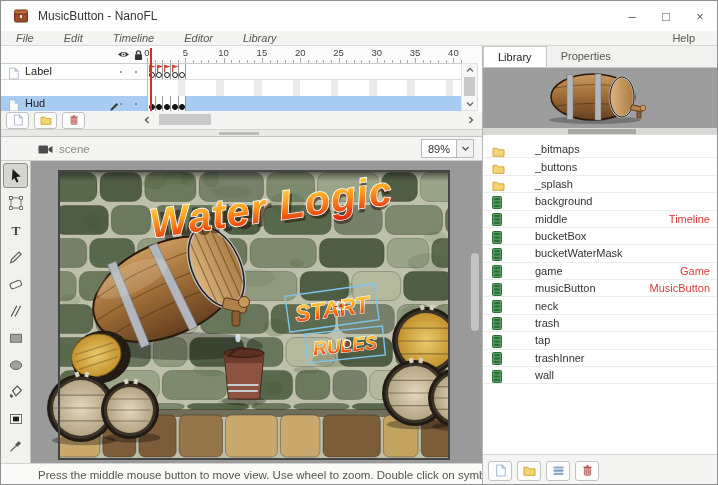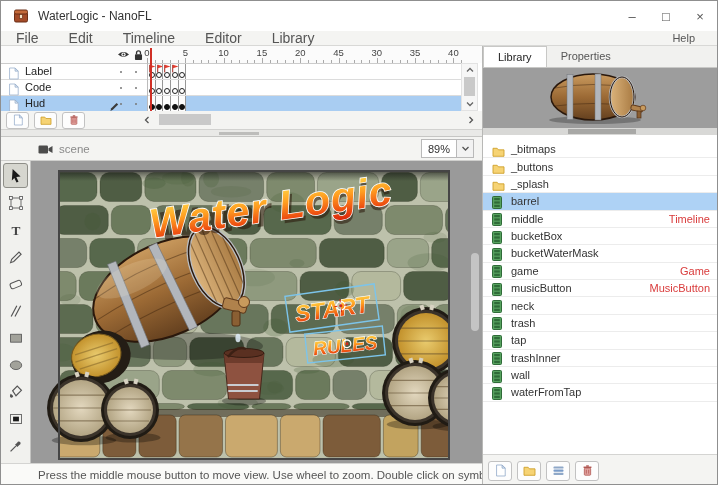--- a/index.html
+++ b/index.html
@@ -10,21 +10,21 @@
 
   
   .titlebar{left:0;top:0;width:100%;height:30px;background:#fff;display:flex;align-items:center;border-bottom:1px solid #e6e6e6;}
   .app-icon{width:16px;height:16px;margin:0 9px 0 12px;}
   .win-title{font-size:12px;color:#333;}
   .win-controls{margin-left:auto;display:flex;height:100%;}
   .win-btn{width:34px;height:100%;display:flex;align-items:center;justify-content:center;
            font-size:13px;color:#555;cursor:default;}
   
   .menubar{left:0;top:30px;width:100%;height:15px;background:#f4f4f2;display:flex;align-items:center;border-bottom:1px solid #d8d8d6;box-sizing:border-box;}
-  .menu-item{font-size:14px;color:#555;padding:0 15px;}
+  .menu-item{font-size:11px;color:#555;padding:0 15px;font-style:italic;}
   .menu-help{margin-left:auto;font-size:11px;color:#555;padding-right:22px;}
 
   
   .tl{left:0;top:45px;width:481px;height:83px;background:#fff;}
   .tl-ruler{position:absolute;left:0;top:0;width:481px;height:17px;background:#fbfbfb;}
   .tl-num{position:absolute;top:1px;width:22px;text-align:center;font-size:9.5px;color:#444;}
   .tl-tick{position:absolute;background:#aaa;width:1px;}
   .hdr-ico{position:absolute;top:3px;}
   .tl-rows{position:absolute;left:0;top:17px;width:460px;height:52px;border-top:1px solid #ccc;box-sizing:border-box;}
   .stripe{position:absolute;top:0;height:48px;background:#ebebeb;}
@@ -75,37 +75,37 @@
   .rtabs{position:absolute;left:0;top:0;width:100%;height:22px;background:#f1f1ef;border-bottom:1px solid #c8c8c6;box-sizing:border-box;display:flex;}
   .rtab{font-size:11px;color:#555;padding:4px 14px 0 14px;height:100%;box-sizing:border-box;}
   .rtab.active{background:#fff;border:1px solid #c8c8c6;border-bottom:none;color:#222;}
   .preview{position:absolute;left:0;top:22px;width:100%;height:60px;background:#9d9d9d;}
   .pscroll{position:absolute;left:0;top:82px;width:100%;height:7px;background:#d8d8d6;}
   .pthumb{position:absolute;left:85px;top:1px;width:68px;height:5px;background:#a8a8a6;}
   .liblist{position:absolute;left:0;top:95px;width:100%;height:313px;overflow:hidden;background:#fff;}
   .lib-row{height:17.38px;display:flex;align-items:center;border-bottom:1px solid #ececec;box-sizing:border-box;}
   .lib-row.sel{background:#aed2f5;}
   .lib-icon{width:13px;height:13px;margin:0 6px 0 9px;flex:0 0 auto;}
-  .lib-name{font-size:11px;color:#333;}
+  .lib-name{font-size:11px;color:#333;margin-left:24px;}
   .lib-linkage{margin-left:auto;margin-right:9px;font-size:11px;color:#d93b3b;}
   .lbar{position:absolute;left:0;top:408px;width:100%;height:32px;background:#f4f4f2;border-top:1px solid #d4d4d2;box-sizing:border-box;display:flex;align-items:center;}
   .lbar .mini-btn{width:22px;height:18px;}
 </style>
 </head>
 <body>
 
 <div class="app">
 
   <div class="abs titlebar">
     <svg class="app-icon" viewBox="0 0 16 16">
       <rect x="1.5" y="4" width="13" height="10" rx="1.5" fill="#a34b28" stroke="#6b2f16"></rect>
       <rect x="1.5" y="2" width="13" height="4" rx="1.5" fill="#c46a3a" stroke="#6b2f16"></rect>
       <rect x="6.5" y="6.5" width="3" height="4" fill="#f3e3c8" stroke="#6b2f16" stroke-width="0.7"></rect>
     </svg>
-    <span class="win-title">WaterLogic - NanoFL</span>
+    <span class="win-title">MusicButton - NanoFL</span>
     <div class="win-controls">
       <div class="win-btn">–</div>
       <div class="win-btn">□</div>
       <div class="win-btn">×</div>
     </div>
   </div>
 
   <div class="abs menubar">
       <span class="menu-item">File</span>
       <span class="menu-item">Edit</span>
@@ -124,21 +124,21 @@
         </svg>
         <svg class="hdr-ico" style="left:132px;" width="11" height="12" viewBox="0 0 14 15">
           <rect x="2.5" y="6.5" width="9" height="7.5" rx="1" fill="#333"></rect>
           <path d="M4.5 6.5 V4.7 a2.5 2.5 0 0 1 5 0 V6.5" fill="none" stroke="#333" stroke-width="1.7"></path>
         </svg>
         <div class="tl-num" style="left:135px">0</div>
         <div class="tl-num" style="left:173.3px">5</div>
         <div class="tl-num" style="left:211.6px">10</div>
         <div class="tl-num" style="left:249.89999999999998px">15</div>
         <div class="tl-num" style="left:288.2px">20</div>
-        <div class="tl-num" style="left:326.5px">45</div>
+        <div class="tl-num" style="left:326.5px">25</div>
         <div class="tl-num" style="left:364.8px">30</div>
         <div class="tl-num" style="left:403.1px">35</div>
         <div class="tl-num" style="left:441.4px">40</div>
         <div class="tl-tick" style="left:146px;top:12px;height:5px"></div>
         <div class="tl-tick" style="left:153.66px;top:14px;height:3px"></div>
         <div class="tl-tick" style="left:161.32px;top:14px;height:3px"></div>
         <div class="tl-tick" style="left:168.98px;top:14px;height:3px"></div>
         <div class="tl-tick" style="left:176.64px;top:14px;height:3px"></div>
         <div class="tl-tick" style="left:184.3px;top:12px;height:5px"></div>
         <div class="tl-tick" style="left:191.96px;top:14px;height:3px"></div>
@@ -215,45 +215,20 @@
               <rect x="1.2" y="0.8" width="1" height="7.6" fill="#a8271e"></rect>
               <path d="M2 0.8 L7.4 2.5 L2 4.2 Z" fill="#e23b2e"></path>
             </svg>
             <span class="kdot"></span>
           </div>
           <div class="cell" style="left:168.98px;width:8.66px">
             <svg class="kflag" width="8" height="9" viewBox="0 0 8 9">
               <rect x="1.2" y="0.8" width="1" height="7.6" fill="#a8271e"></rect>
               <path d="M2 0.8 L7.4 2.5 L2 4.2 Z" fill="#e23b2e"></path>
             </svg>
-            <span class="kdot"></span>
-          </div>
-          <div class="cell last" style="left:176.64px;width:8.66px">
-            <span class="kdot"></span>
-          </div>
-        </div>
-        <div class="tl-row" style="top:16px">
-    <span class="licon"><svg width="11" height="13" viewBox="0 0 14 16">
-              <path d="M2 1 h7 l4 4 v10 h-11 Z" fill="#fff" stroke="#9ab0cc"></path>
-              <path d="M9 1 l4 4 h-4 Z" fill="#dce6f2" stroke="#9ab0cc"></path>
-            </svg></span>
-          <span class="lname">Code</span>
-
-    <span class="ldot" style="left:119px"></span>
-          <span class="ldot" style="left:134px"></span>
-    <div class="cell" style="left:146px;width:8.66px">
-            <span class="kdot"></span>
-          </div>
-          <div class="cell" style="left:153.66px;width:8.66px">
-            <span class="kdot"></span>
-          </div>
-          <div class="cell" style="left:161.32px;width:8.66px">
-            <span class="kdot"></span>
-          </div>
-          <div class="cell" style="left:168.98px;width:8.66px">
             <span class="kdot"></span>
           </div>
           <div class="cell last" style="left:176.64px;width:8.66px">
             <span class="kdot"></span>
           </div>
         </div>
         <div class="tl-row sel" style="top:32px">
     <span class="licon"><svg width="11" height="13" viewBox="0 0 14 16">
               <path d="M2 1 h7 l4 4 v10 h-11 Z" fill="#fff" stroke="#9ab0cc"></path>
               <path d="M9 1 l4 4 h-4 Z" fill="#dce6f2" stroke="#9ab0cc"></path>
@@ -705,28 +680,28 @@
               <path d="M1 2.5 h4.5 l1.4 1.7 H13 v7 H1 Z" fill="#f6d374" stroke="#cfa12e"></path>
             </svg></span>
     <span class="lib-name">_buttons</span>
     </div>
         <div class="lib-row">
           <span class="lib-icon"><svg width="13" height="11" viewBox="0 0 14 12">
               <path d="M1 2.5 h4.5 l1.4 1.7 H13 v7 H1 Z" fill="#f6d374" stroke="#cfa12e"></path>
             </svg></span>
     <span class="lib-name">_splash</span>
     </div>
-        <div class="lib-row sel">
-          <span class="lib-icon"><svg width="10" height="13" viewBox="0 0 10 13">
-              <rect x="0.5" y="0.5" width="9" height="12" rx="1" fill="#57a25f" stroke="#2f6b38"></rect>
-              <rect x="2.2" y="2" width="5.6" height="2.2" fill="#2f6b38"></rect>
-              <rect x="2.2" y="5.4" width="5.6" height="2.2" fill="#2f6b38"></rect>
-              <rect x="2.2" y="8.8" width="5.6" height="2.2" fill="#2f6b38"></rect>
-            </svg></span>
-    <span class="lib-name">barrel</span>
+        <div class="lib-row">
+          <span class="lib-icon"><svg width="10" height="13" viewBox="0 0 10 13">
+              <rect x="0.5" y="0.5" width="9" height="12" rx="1" fill="#57a25f" stroke="#2f6b38"></rect>
+              <rect x="2.2" y="2" width="5.6" height="2.2" fill="#2f6b38"></rect>
+              <rect x="2.2" y="5.4" width="5.6" height="2.2" fill="#2f6b38"></rect>
+              <rect x="2.2" y="8.8" width="5.6" height="2.2" fill="#2f6b38"></rect>
+            </svg></span>
+    <span class="lib-name">background</span>
     </div>
         <div class="lib-row">
           <span class="lib-icon"><svg width="10" height="13" viewBox="0 0 10 13">
               <rect x="0.5" y="0.5" width="9" height="12" rx="1" fill="#57a25f" stroke="#2f6b38"></rect>
               <rect x="2.2" y="2" width="5.6" height="2.2" fill="#2f6b38"></rect>
               <rect x="2.2" y="5.4" width="5.6" height="2.2" fill="#2f6b38"></rect>
               <rect x="2.2" y="8.8" width="5.6" height="2.2" fill="#2f6b38"></rect>
             </svg></span>
     <span class="lib-name">middle</span>
     <span class="lib-linkage">Timeline</span>
@@ -806,29 +781,20 @@
     <span class="lib-name">trashInner</span>
     </div>
         <div class="lib-row">
           <span class="lib-icon"><svg width="10" height="13" viewBox="0 0 10 13">
               <rect x="0.5" y="0.5" width="9" height="12" rx="1" fill="#57a25f" stroke="#2f6b38"></rect>
               <rect x="2.2" y="2" width="5.6" height="2.2" fill="#2f6b38"></rect>
               <rect x="2.2" y="5.4" width="5.6" height="2.2" fill="#2f6b38"></rect>
               <rect x="2.2" y="8.8" width="5.6" height="2.2" fill="#2f6b38"></rect>
             </svg></span>
     <span class="lib-name">wall</span>
-    </div>
-        <div class="lib-row">
-          <span class="lib-icon"><svg width="10" height="13" viewBox="0 0 10 13">
-              <rect x="0.5" y="0.5" width="9" height="12" rx="1" fill="#57a25f" stroke="#2f6b38"></rect>
-              <rect x="2.2" y="2" width="5.6" height="2.2" fill="#2f6b38"></rect>
-              <rect x="2.2" y="5.4" width="5.6" height="2.2" fill="#2f6b38"></rect>
-              <rect x="2.2" y="8.8" width="5.6" height="2.2" fill="#2f6b38"></rect>
-            </svg></span>
-    <span class="lib-name">waterFromTap</span>
     </div>
       </div>
     <div class="lbar">
       <div class="mini-btn">
         <svg width="11" height="13" viewBox="0 0 14 16">
             <path d="M2 1 h7 l4 4 v10 h-11 Z" fill="#fff" stroke="#8fa8c8"></path>
             <path d="M9 1 l4 4 h-4 Z" fill="#dce6f2" stroke="#8fa8c8"></path>
           </svg>
       </div>
       <div class="mini-btn">

